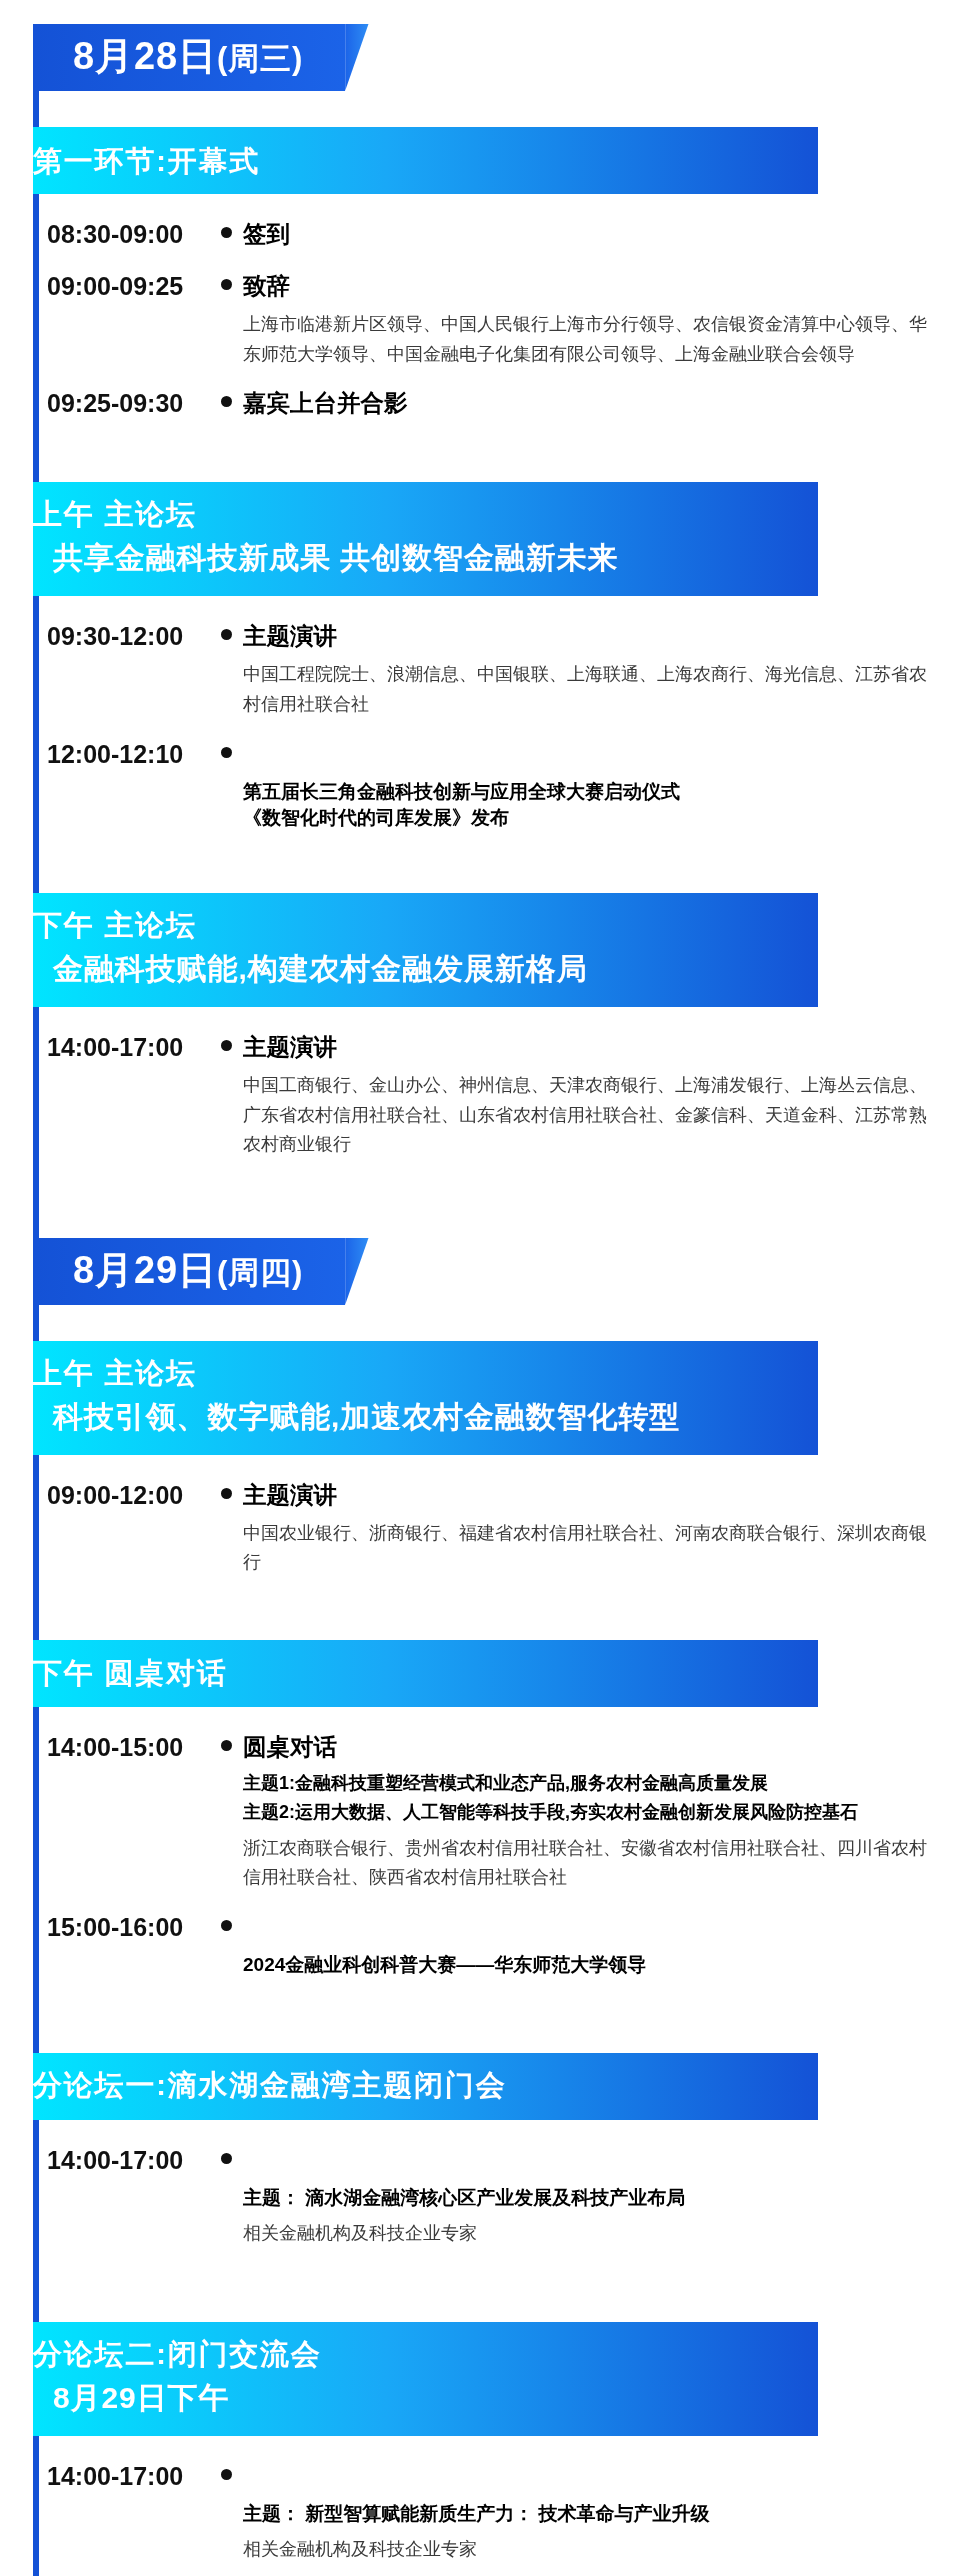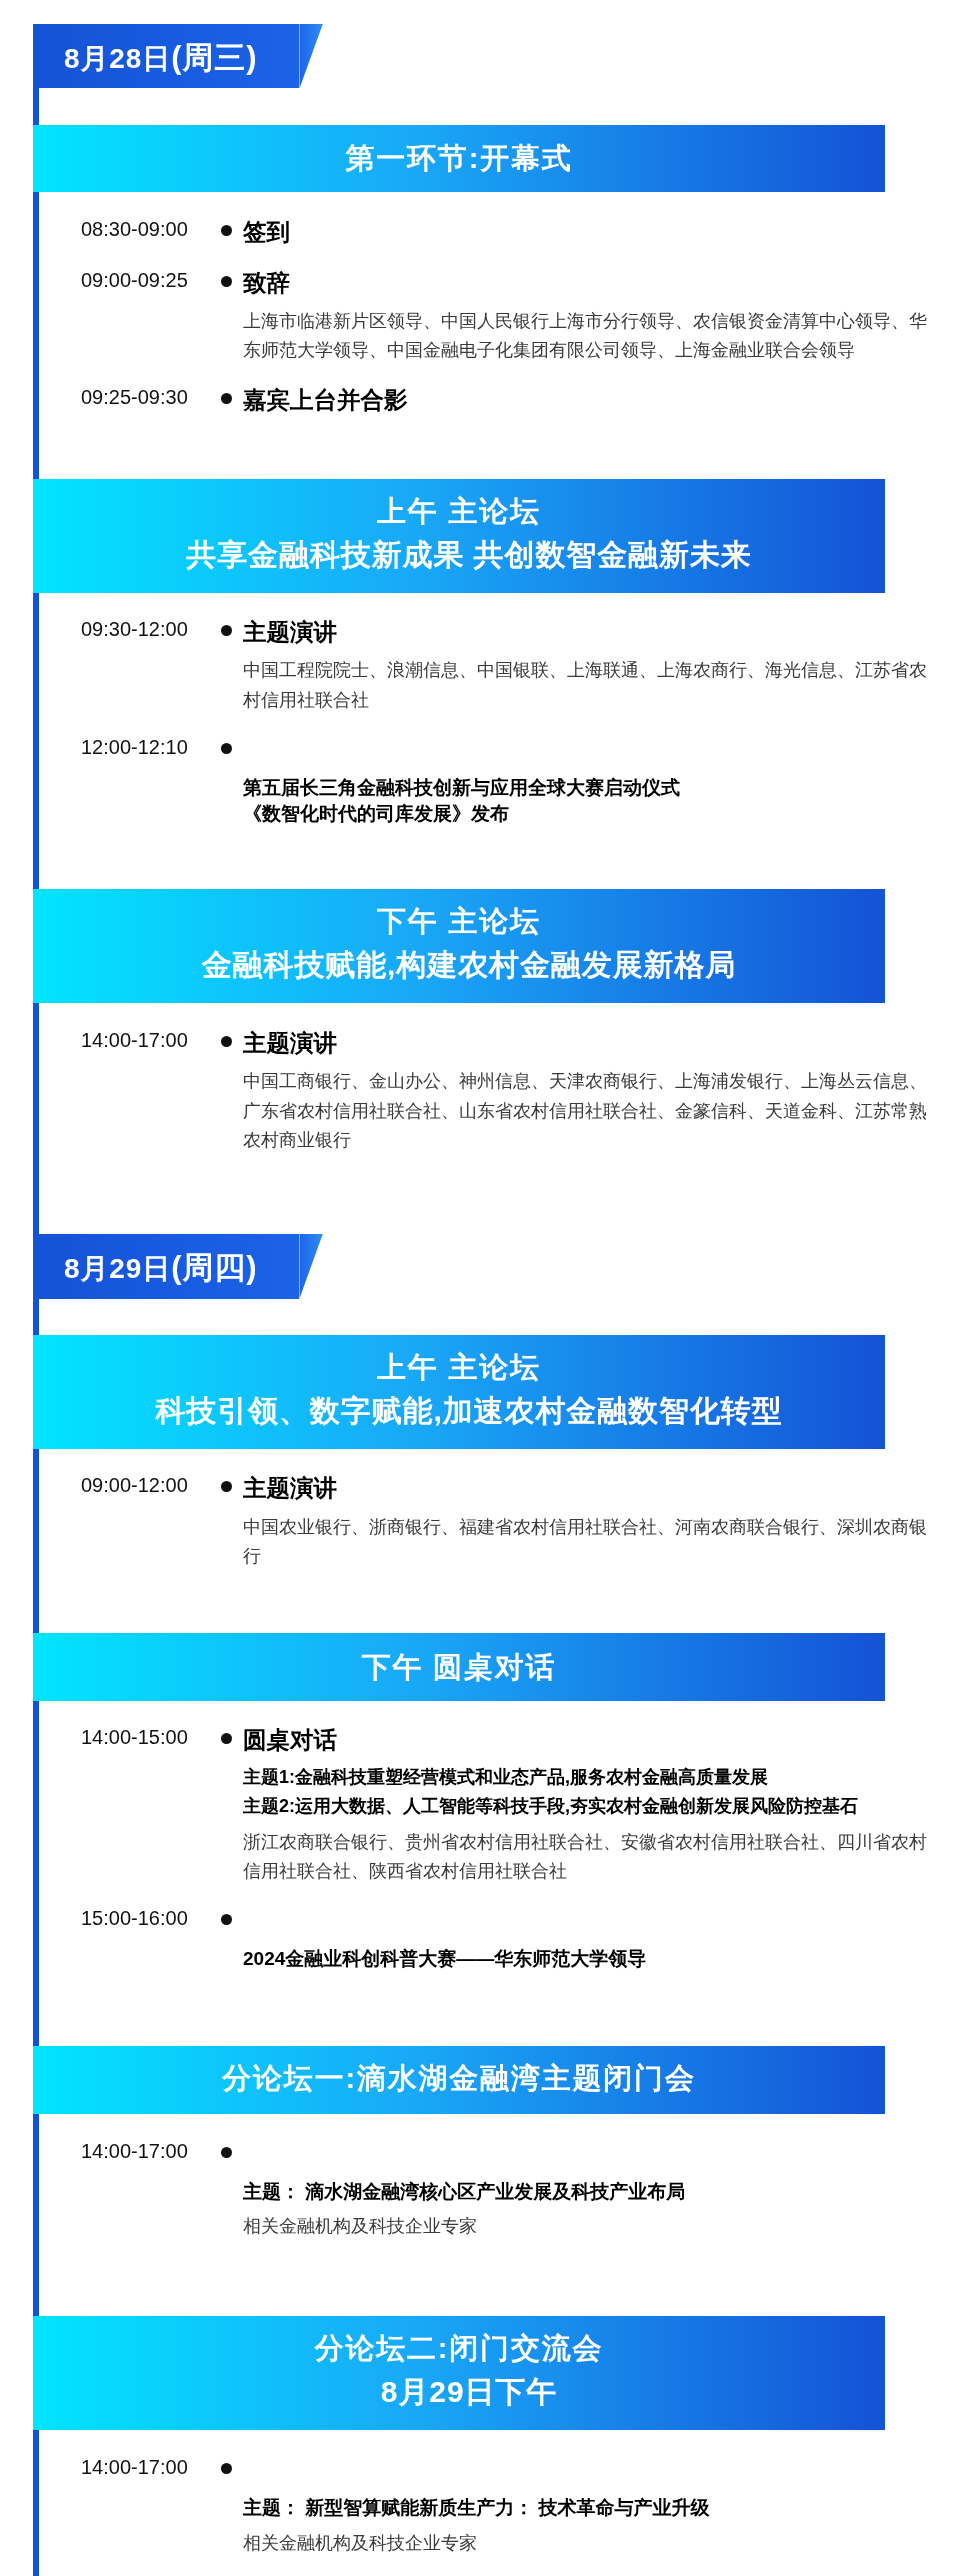--- a/index.html
+++ b/index.html
@@ -43,40 +43,39 @@
     display: inline-block;
     margin: 23.5px 0 16.3px 0;
     padding: 12.7px 42px 12.7px 31px;
     background: linear-gradient(90deg, #1452d6 0%, #1b63e8 100%);
     color: #ffffff;
     font-size: 36px;
     font-weight: bold;
     letter-spacing: 0.9px;
     line-height: 1.1;
   }
-  .date-banner .dnum { font-size: 28px; }
+  .date-banner .dnum { font-size: 38px; margin-left: 9px; }
   .date-banner .dpar { font-size: 31px; }
   .date-banner::after {
     content: "";
     position: absolute;
     right: -23.5px;
     top: 0;
     bottom: 0;
     width: 23.5px;
     background: linear-gradient(90deg, #1b63e8 0%, #2f8ef5 100%);
     clip-path: polygon(0 0, 100% 0, 0 100%);
   }
 
   
   .bar {
     box-sizing: border-box;
-    width: 852px;
+    width: 785px;
     margin: 20px 0 0 0;
     padding: 12.7px 0;
-    text-align: center;
     color: #ffffff;
     background: linear-gradient(90deg, #00e5ff 0%, #19a8f7 45%, #1452d6 100%);
   }
   .bar .bar-line1 {
     font-size: 29px;
     font-weight: bold;
     letter-spacing: 1.8px;
     line-height: 1.45;
   }
   .bar .bar-line2 {
@@ -95,24 +94,24 @@
     padding: 11px 0 9px 0;
   }
   .row {
     display: flex;
     align-items: flex-start;
     padding: 9px 0 9px 0;
   }
   .time {
     width: 177px;
     flex: 0 0 177px;
-    padding-left: 48px;
+    padding-left: 14px;
     box-sizing: border-box;
-    font-size: 20px;
-    font-weight: normal;
+    font-size: 25px;
+    font-weight: bold;
     color: #111111;
     line-height: 1.35;
     white-space: nowrap;
   }
   .bullet {
     flex: 0 0 33px;
     display: flex;
     justify-content: center;
     padding-top: 9px;
   }

